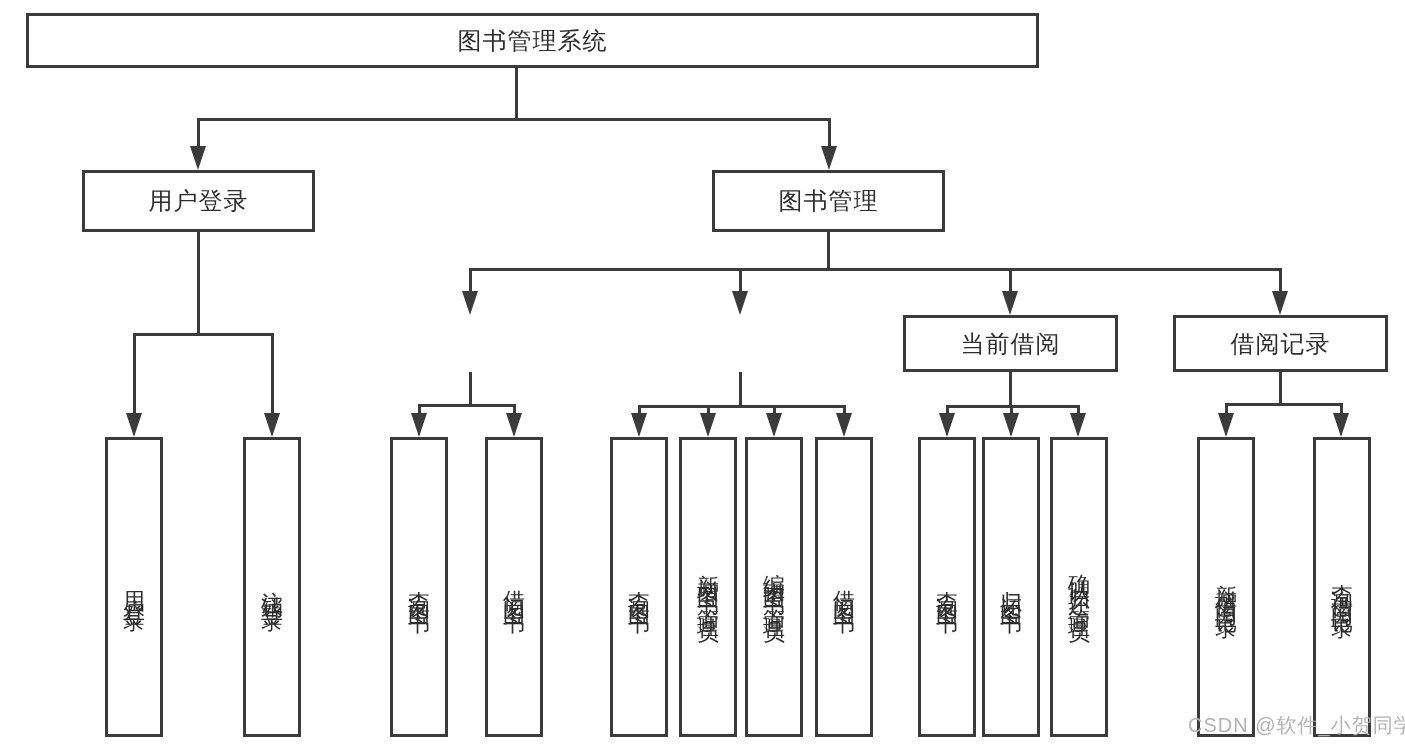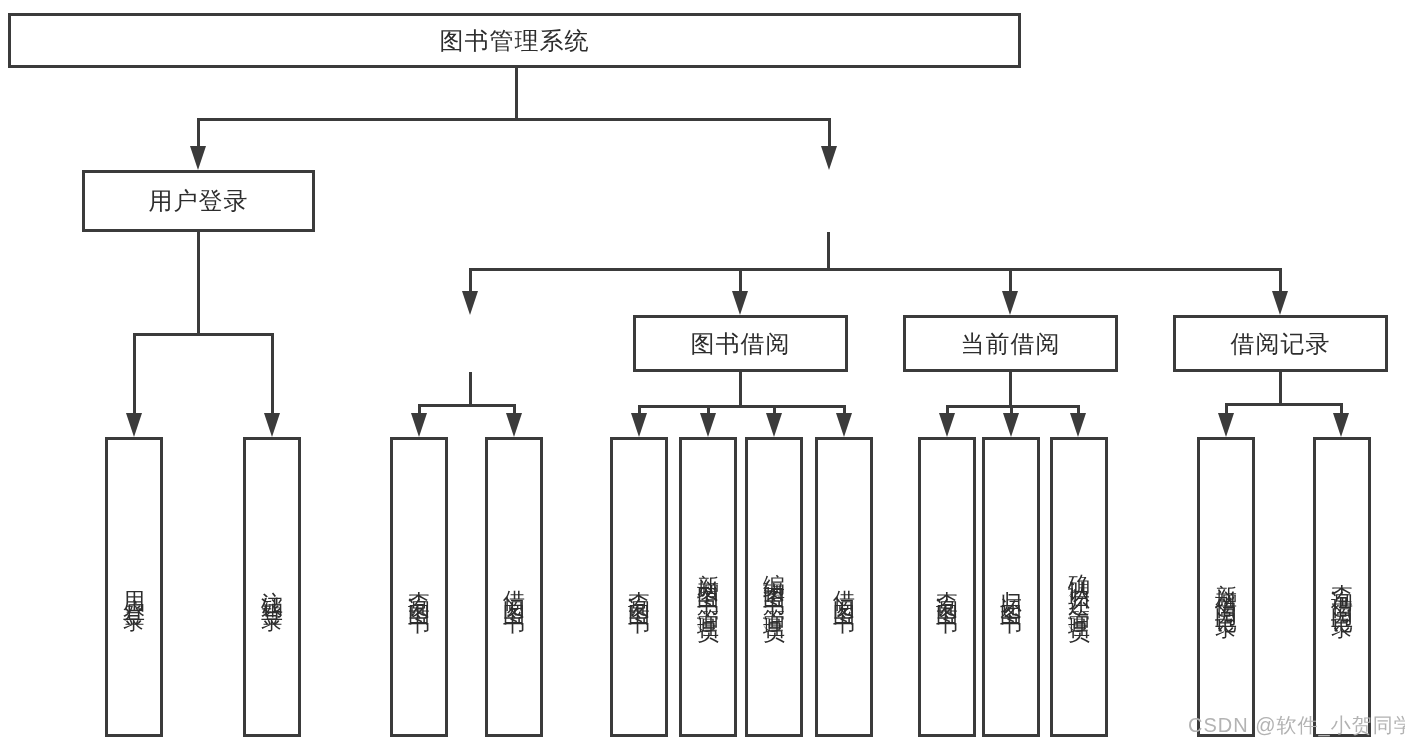--- a/index.html
+++ b/index.html
@@ -55,50 +55,50 @@
     letter-spacing: 1px;
     white-space: nowrap;
     z-index: 5;
   }
 </style>
 </head>
 <body>
 
 <div class="canvas">
 
-  <div class="node h" style="left:8px; top:13px; width:1013px; height:55px;">图书管理系统</div>
+  <div class="node h" style="left:26px; top:13px; width:1013px; height:55px;">图书管理系统</div>
 
   <div class="line" style="left:515px; top:68px; width:3px; height:53px;"></div>
   <div class="line" style="left:197px; top:118px; width:634px; height:3px;"></div>
   <div class="line" style="left:197px; top:118px; width:3px; height:32px;"></div>
   <div class="arrow" style="left:190px; top:146px;"></div>
   <div class="line" style="left:828px; top:118px; width:3px; height:32px;"></div>
   <div class="arrow" style="left:821px; top:146px;"></div>
 
   <div class="node h" style="left:82px; top:170px; width:233px; height:62px;">用户登录</div>
+  <div class="node h" style="left:712px; top:170px; width:233px; height:62px;">图书管理</div>
 
   <div class="line" style="left:197px; top:232px; width:3px; height:103px;"></div>
   <div class="line" style="left:133px; top:333px; width:141px; height:3px;"></div>
   <div class="line" style="left:133px; top:333px; width:3px; height:83px;"></div>
   <div class="arrow" style="left:126px; top:413px;"></div>
   <div class="line" style="left:271px; top:333px; width:3px; height:83px;"></div>
   <div class="arrow" style="left:264px; top:413px;"></div>
 
   <div class="line" style="left:827px; top:232px; width:3px; height:38px;"></div>
   <div class="line" style="left:469px; top:268px; width:812px; height:3px;"></div>
   <div class="line" style="left:469px; top:268px; width:3px; height:25px;"></div>
   <div class="arrow" style="left:462px; top:291px;"></div>
   <div class="line" style="left:739px; top:268px; width:3px; height:25px;"></div>
   <div class="arrow" style="left:732px; top:291px;"></div>
   <div class="line" style="left:1009px; top:268px; width:3px; height:25px;"></div>
   <div class="arrow" style="left:1002px; top:291px;"></div>
   <div class="line" style="left:1279px; top:268px; width:3px; height:25px;"></div>
   <div class="arrow" style="left:1272px; top:291px;"></div>
 
-  <div class="node h" style="left:633px; top:315px; width:215px; height:57px;">图书借阅</div>
   <div class="node h" style="left:903px; top:315px; width:215px; height:57px;">当前借阅</div>
   <div class="node h" style="left:1173px; top:315px; width:215px; height:57px;">借阅记录</div>
 
   <div class="line" style="left:469px; top:372px; width:3px; height:35px;"></div>
   <div class="line" style="left:418px; top:404px; width:98px; height:3px;"></div>
   <div class="line" style="left:418px; top:404px; width:3px; height:12px;"></div>
   <div class="arrow" style="left:411px; top:413px;"></div>
   <div class="line" style="left:513px; top:404px; width:3px; height:12px;"></div>
   <div class="arrow" style="left:506px; top:413px;"></div>
 

